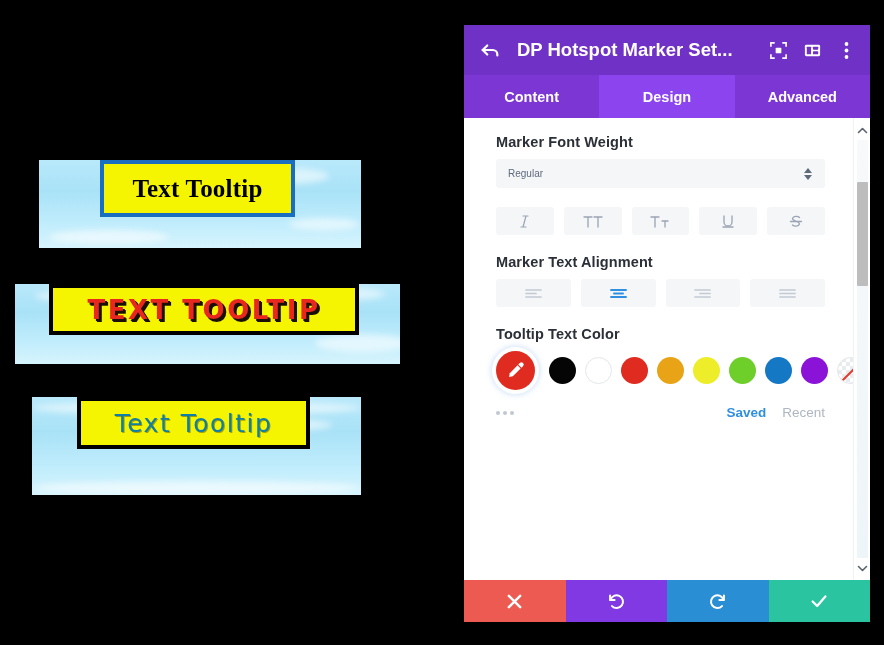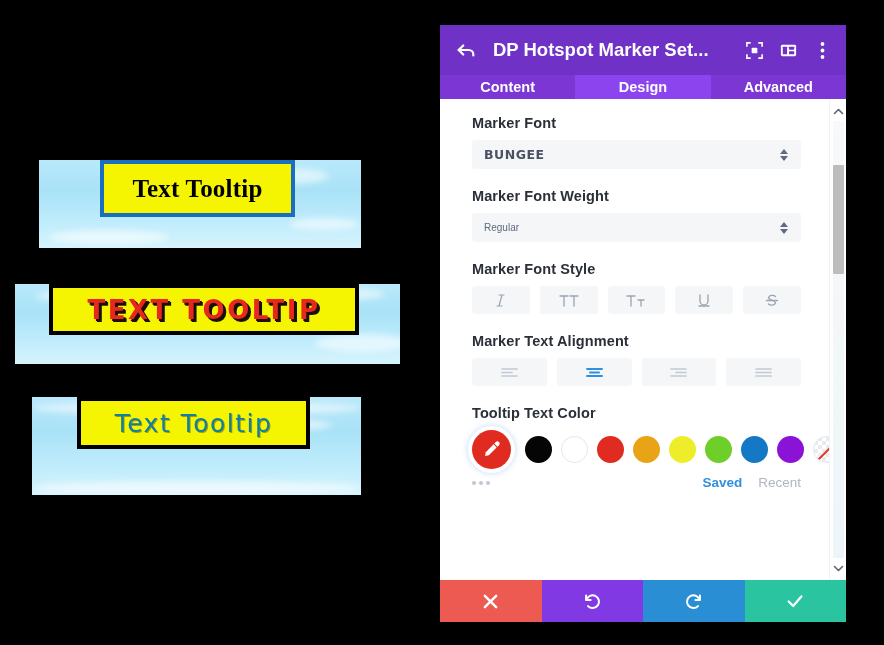--- a/index.html
+++ b/index.html
@@ -64,21 +64,21 @@
   }
   #prev3 .tiptext {
     font-family: "DejaVu Sans", sans-serif;
     font-weight: normal; font-size: 25px; color: #0f7fa8;
     letter-spacing: 1.5px;
     text-shadow: 1px 1px 0 rgba(0,0,0,.35);
   }
 
   
   #panel {
-    position: absolute; left: 440px; top: 25px;
+    position: absolute; left: 464px; top: 25px;
     width: 406px; height: 597px;
     background: #ffffff;
     box-shadow: 0 3px 18px rgba(0,0,0,.45);
     display: flex; flex-direction: column;
     overflow: hidden;
   }
 
   
   .pheader {
     height: 50px; background: #7031c6;
@@ -89,21 +89,21 @@
   .ptitle {
     color: #fff; font-size: 18.5px; font-weight: 600;
     margin-left: 16px; flex: 1; white-space: nowrap;
     overflow: hidden;
   }
   .hicon { width: 22px; height: 22px; margin-left: 12px; flex: none; cursor: pointer;
            display: flex; align-items: center; justify-content: center; }
   .hicon svg { display: block; }
 
   
-  .ptabs { height: 24px; display: flex; flex: none; background: #15803d; }
+  .ptabs { height: 43px; display: flex; flex: none; background: #15803d; }
   .ptab {
     flex: 1; display: flex; align-items: center; justify-content: center;
     color: #fff; font-size: 14.5px; font-weight: 600; cursor: pointer;
     background: #7b36d4;
   }
   .ptab.active { background: #8c45ee; }
 
   
   .pbody { flex: 1; display: flex; min-height: 0; background: #fff; }
   .pscroll {
@@ -172,21 +172,21 @@
       linear-gradient(45deg,#e8ecef 25%,#fff 25%,#fff 75%,#e8ecef 75%);
     background-size: 8px 8px; background-position: 0 0, 4px 4px;
     border: 1px solid #e3e6ea; overflow: hidden;
   }
   .sw.none::after {
     content:''; position:absolute; left:-3px; top:12px; width:34px; height:2px;
     background:#e23b2e; transform: rotate(-45deg);
   }
 
   .colorfoot {
-    display: flex; align-items: center; margin-top: 6px;
+    display: flex; align-items: center; margin-top: 15px;
   }
   .dots3 { flex: 1; display: flex; gap: 3px; }
   .dots3 span { width: 4px; height: 4px; border-radius: 50%; background: #c0c8d2; }
   .fsaved { font-size: 13.5px; color: #2f8fe0; font-weight: 700; cursor: pointer; }
   .frecent { font-size: 13.5px; color: #aeb6c1; font-weight: 400; margin-left: 16px; cursor: pointer; }
 
   
   .sbcol {
     width: 17px; flex: none; background: #fff;
     display: flex; flex-direction: column; align-items: center;
@@ -284,44 +284,33 @@
     <div class="ptabs">
       <div class="ptab">Content</div>
       <div class="ptab active">Design</div>
       <div class="ptab">Advanced</div>
     </div>
 
     <div class="pbody">
       <div class="pscroll">
 
 
-        <div class="fgroup">
-          <div class="flabel">Marker Font</div>
-          <div class="select">
-            <span class="val bungee">BUNGEE</span>
-            <span class="spin">
-                <i class="up"></i>
-                <i class="dn"></i>
-              </span>
-          </div>
-        </div>
 
         <div class="fgroup">
           <div class="flabel">Marker Font Weight</div>
           <div class="select">
             <span class="val">Regular</span>
             <span class="spin">
                 <i class="up"></i>
                 <i class="dn"></i>
               </span>
           </div>
         </div>
 
         <div class="fgroup">
-          <div class="flabel">Marker Font Style</div>
           <div class="btnrow">
             <div class="sbtn">
               <svg width="13" height="15" viewBox="0 0 13 15" fill="none" stroke="#9aa4b2" stroke-width="1.2" stroke-linecap="round">
                 <path d="M5 2 H10 M3 13 H8 M8 2 L5 13"></path>
               </svg>
             </div>
             <div class="sbtn">
               <svg width="20" height="15" viewBox="0 0 20 15" fill="none" stroke="#9aa4b2" stroke-width="1.3" stroke-linecap="round">
                 <path d="M1 3 H9 M5 3 V13"></path>
                   <path d="M11 3 H19 M15 3 V13"></path>

